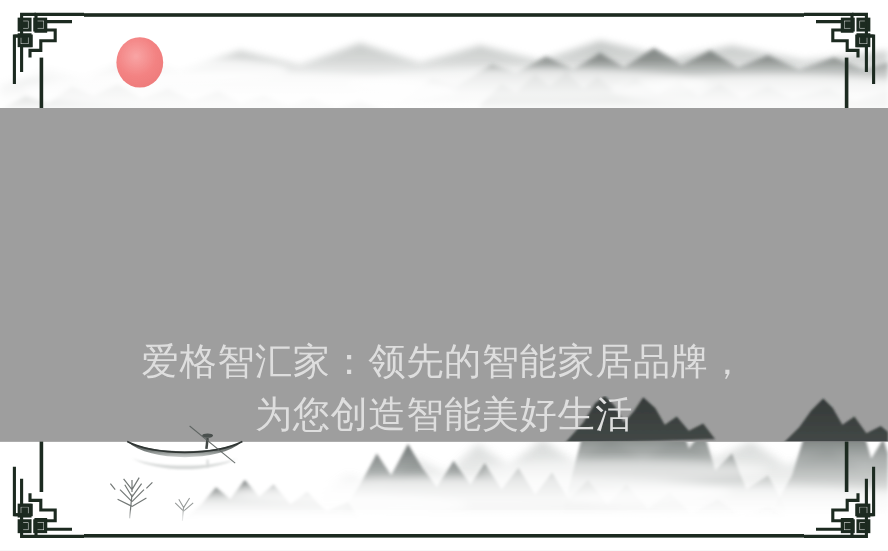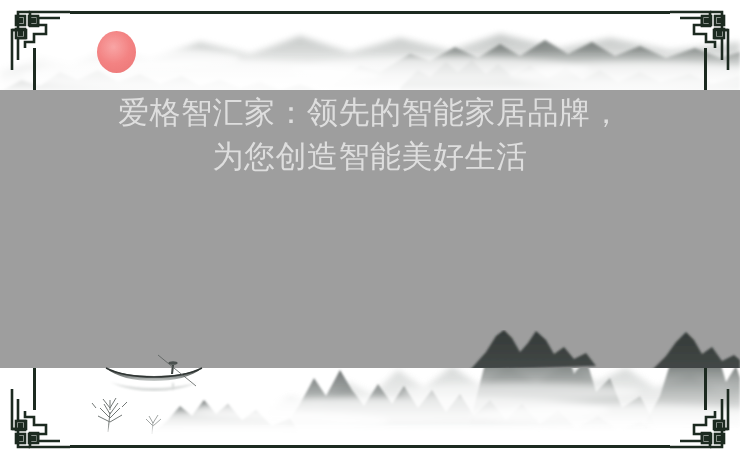--- a/index.html
+++ b/index.html
@@ -44,21 +44,21 @@
 
   
   .gray-band{
     position:absolute;left:0;top:90px;width:740px;height:278px;
     background:#9e9e9e;
   }
 
   
   .headline{
     position:absolute;left:0;top:90px;width:740px;height:278px;
-    display:flex;align-items:flex-start;justify-content:center;
+    display:flex;align-items:flex-end;justify-content:center;
     box-sizing:border-box;padding:0 50px;
   }
   .headline-text{
     margin:0;
     width:100%;
     text-align:center;
     font-size:31px;
     line-height:1.42;
     font-weight:400;
     color:#dedede;

